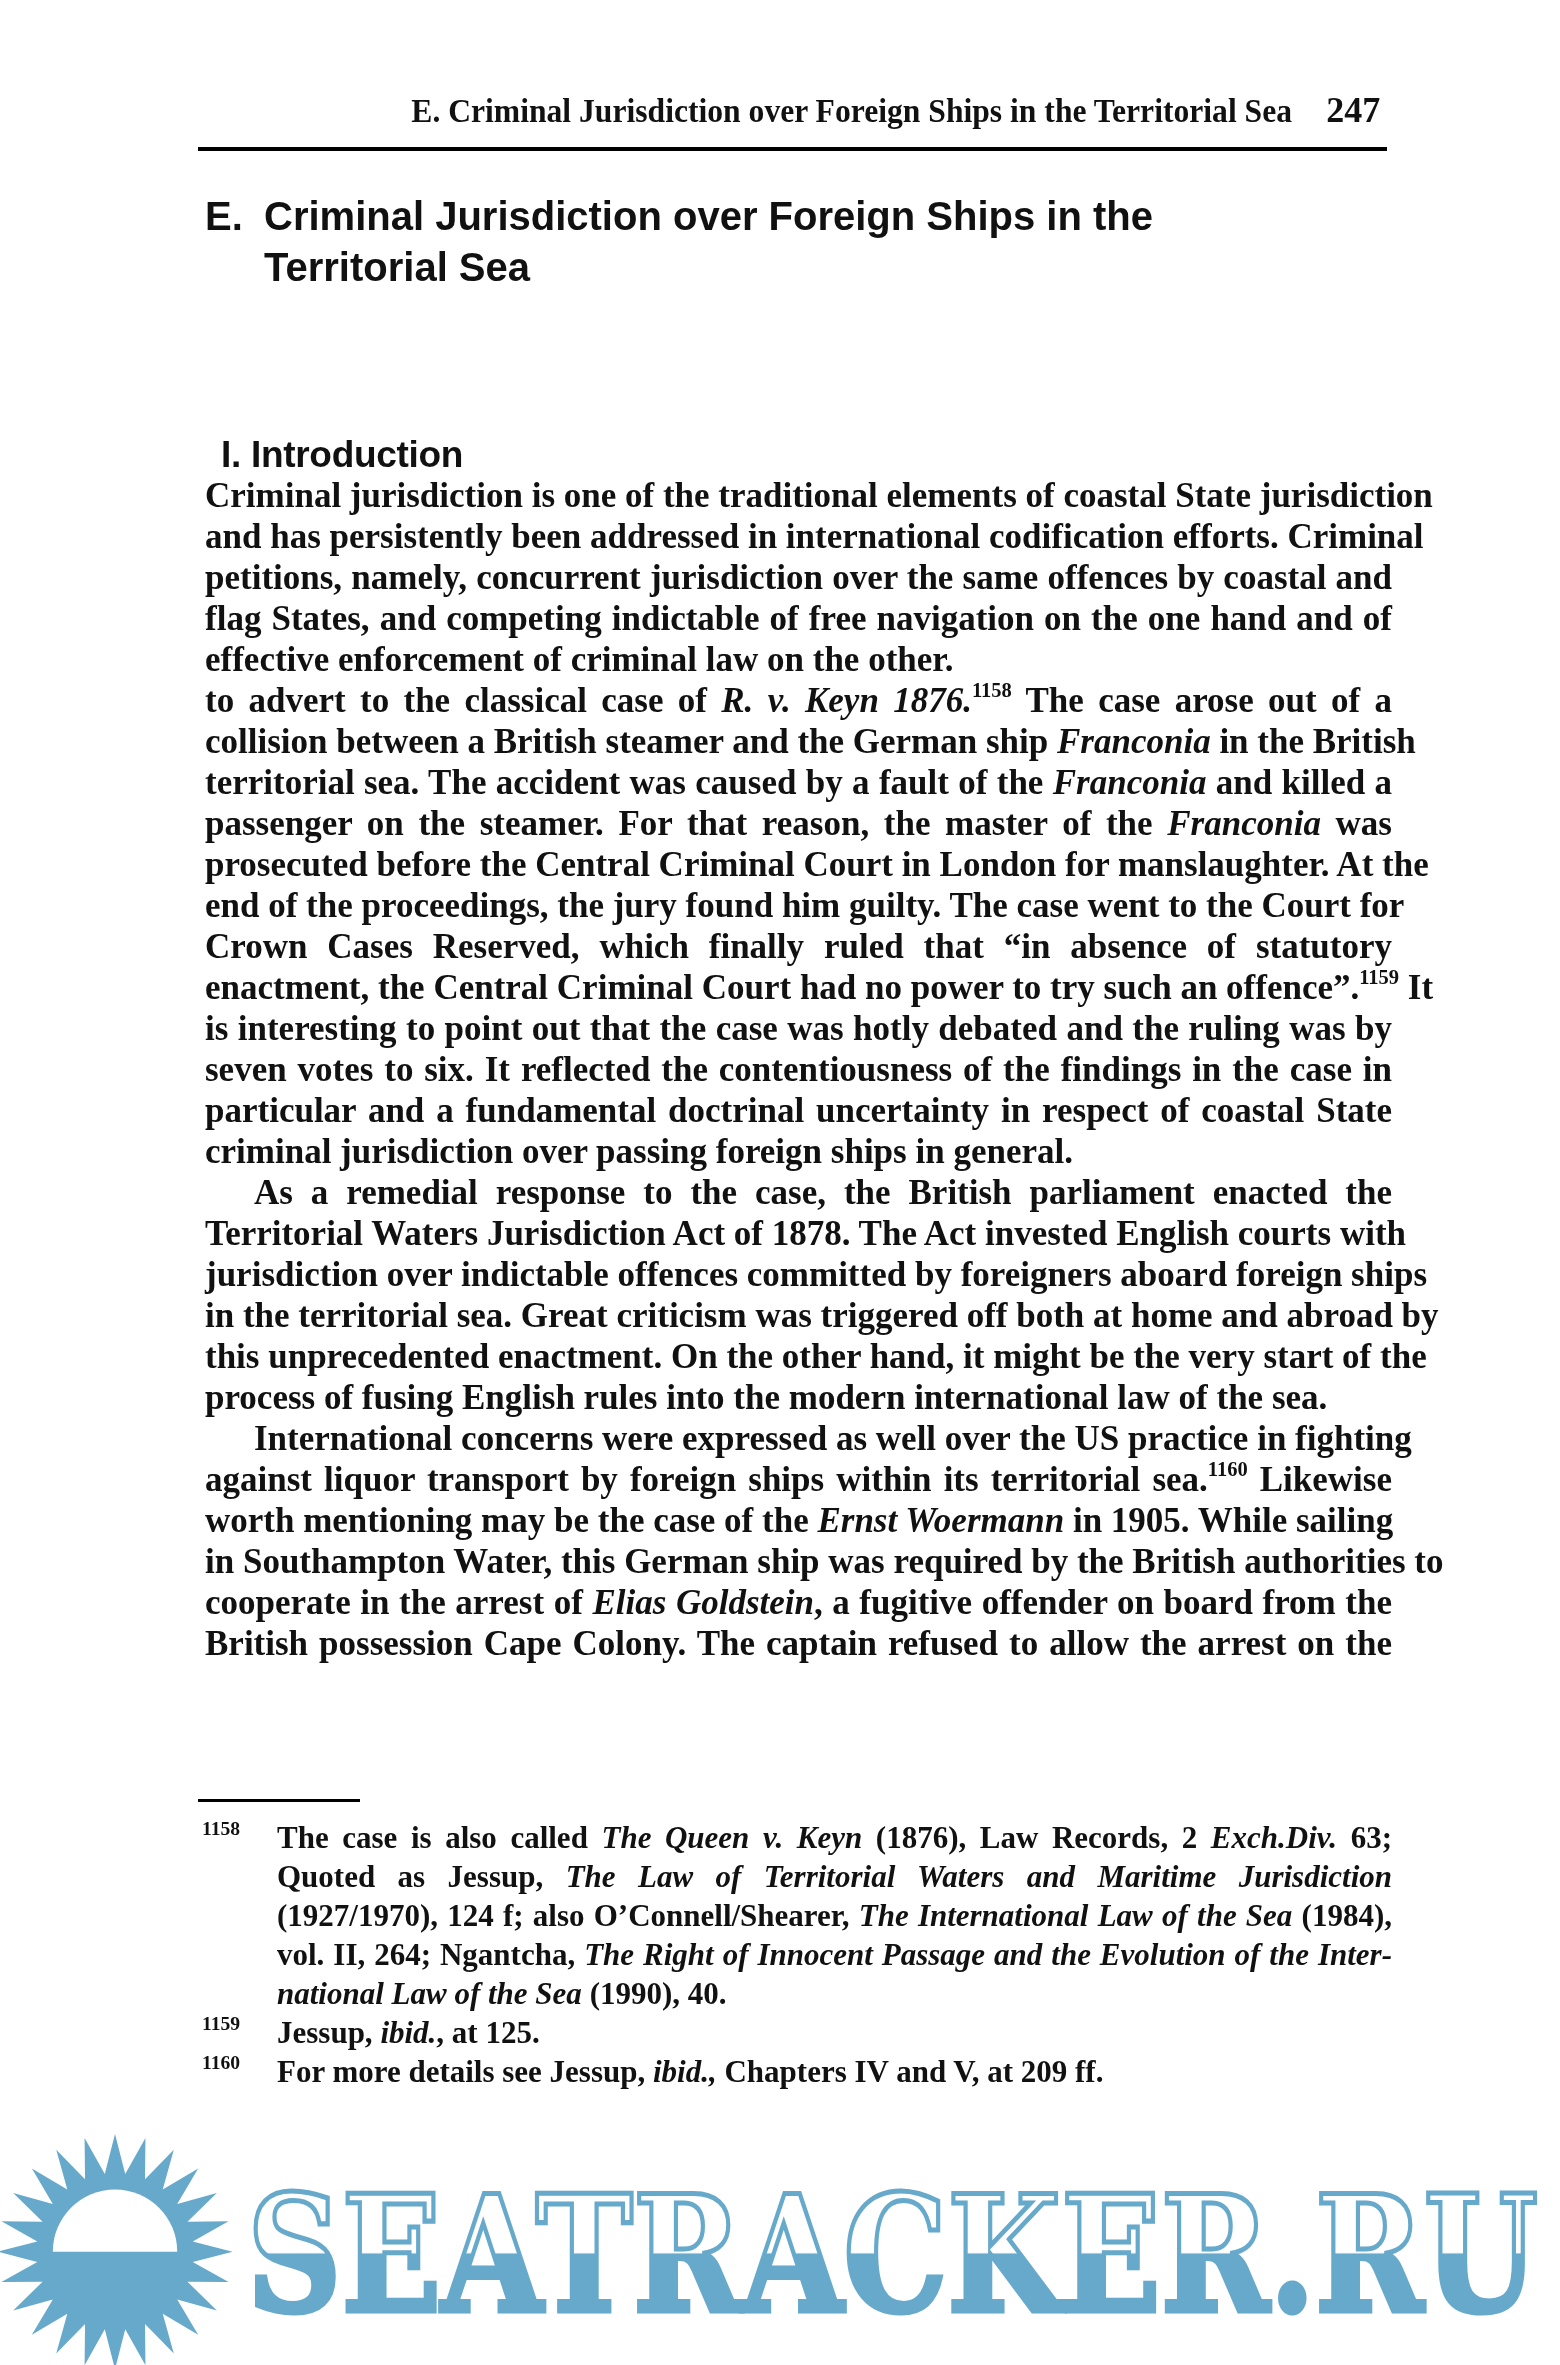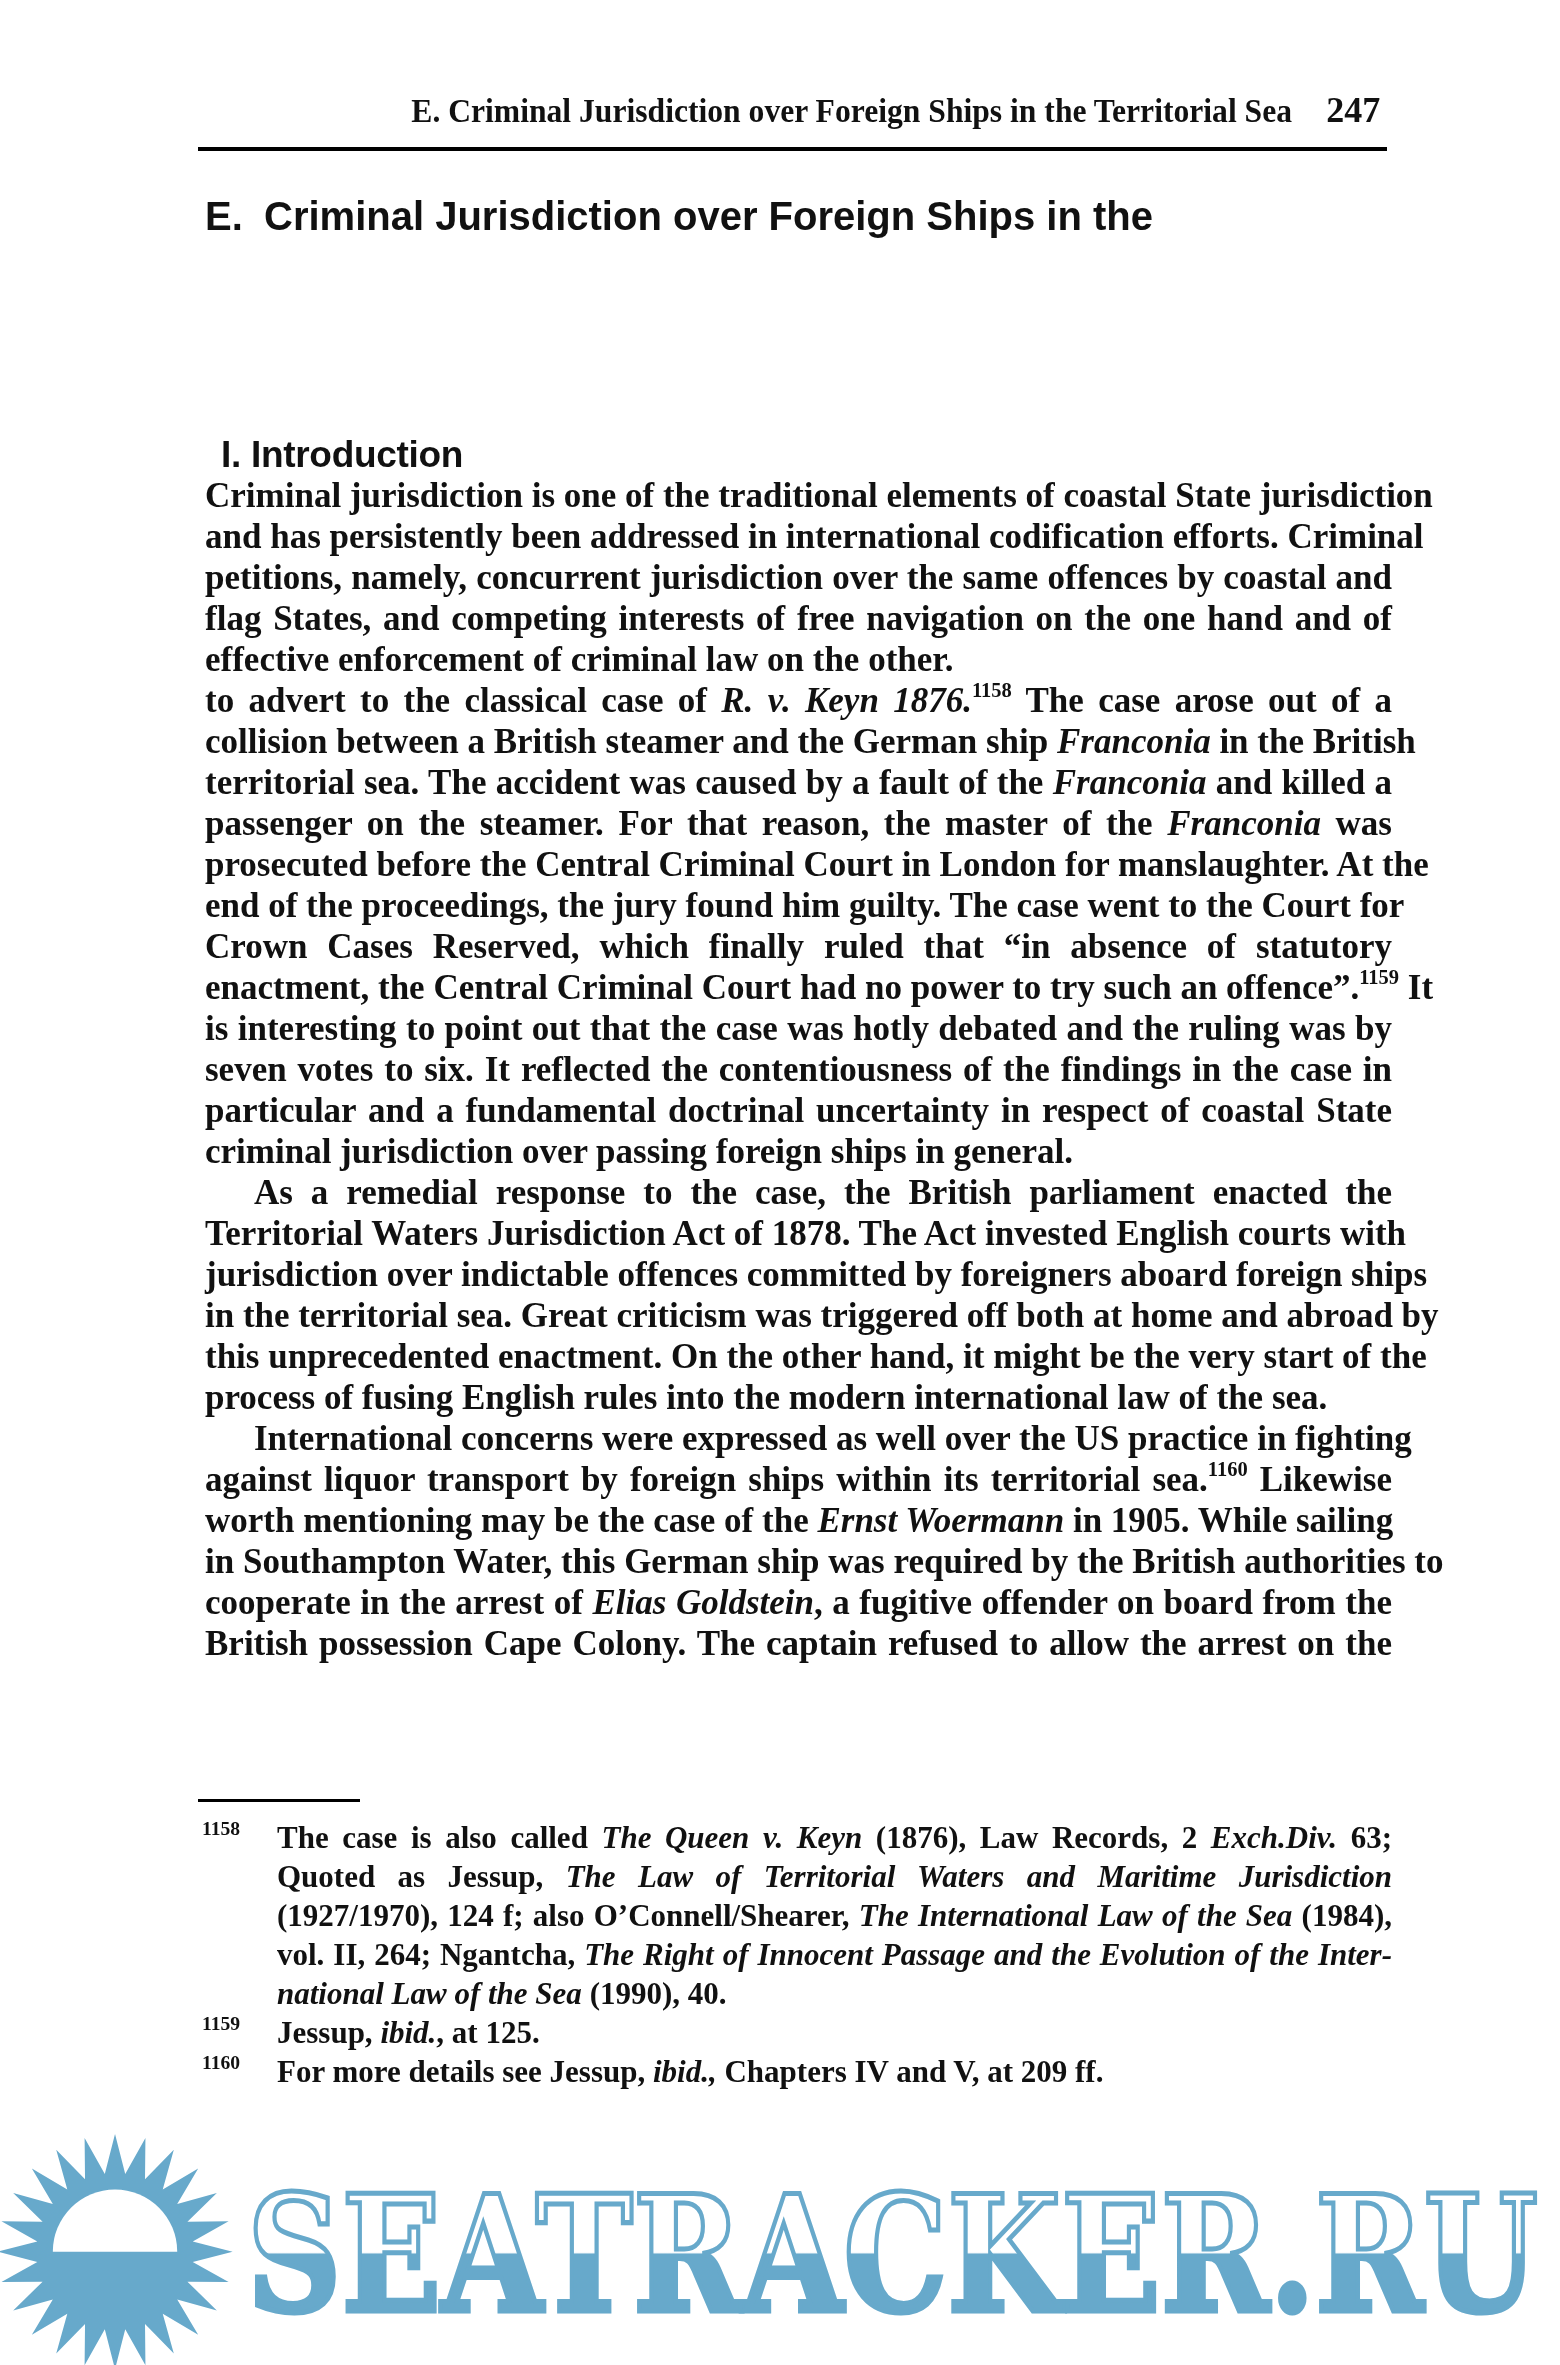--- a/index.html
+++ b/index.html
@@ -41,31 +41,32 @@
 <body>
 
 <div id="running-head" class="serif">
   <span class="rh-title">E.  Criminal Jurisdiction over Foreign Ships in the Territorial Sea</span><span class="rh-page">247</span>
 </div>
 <div id="head-rule"></div>
 
 <h1 id="chapter-title" class="sans">
   <span class="num">E.</span>
   <span class="t">Criminal Jurisdiction over Foreign Ships in the</span>
+  <span class="t">Territorial Sea</span>
 </h1>
 
 <h2 id="section-heading" class="sans">I. Introduction</h2>
 
 <div id="body-text" class="serif">
 
   <div>
     <div class="line">Criminal jurisdiction is one of the traditional elements of coastal State jurisdiction</div>
     <div class="line">and has persistently been addressed in international codification efforts. Criminal</div>
     <div class="line">petitions, namely, concurrent jurisdiction over the same offences by coastal and</div>
-    <div class="line">flag States, and competing interests of free navigation on the one hand and of</div>
+    <div class="line">flag States, and competing indictable of free navigation on the one hand and of</div>
     <div class="line last">effective enforcement of criminal law on the other.</div>
   </div>
 
   <div>
     <div class="line"><span>to advert to the classical case of </span><span class="i">R. v. Keyn 1876.</span><sup>1158</sup><span> The case arose out of a</span></div>
     <div class="line"><span>collision between a British steamer and the German ship </span><span class="i">Franconia</span><span> in the British</span></div>
     <div class="line"><span>territorial sea. The accident was caused by a fault of the </span><span class="i">Franconia</span><span> and killed a</span></div>
     <div class="line"><span>passenger on the steamer. For that reason, the master of the </span><span class="i">Franconia</span><span> was</span></div>
     <div class="line">prosecuted before the Central Criminal Court in London for manslaughter. At the</div>
     <div class="line">end of the proceedings, the jury found him guilty. The case went to the Court for</div>

